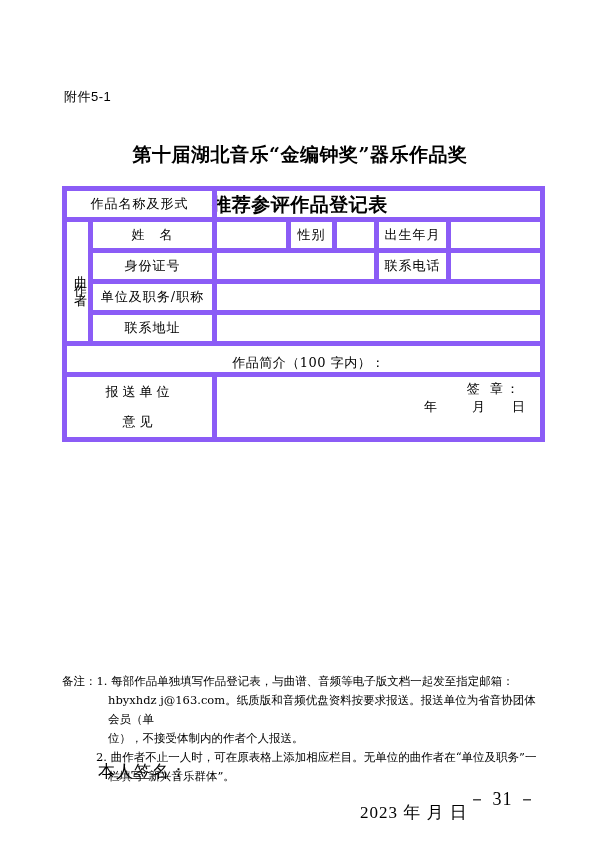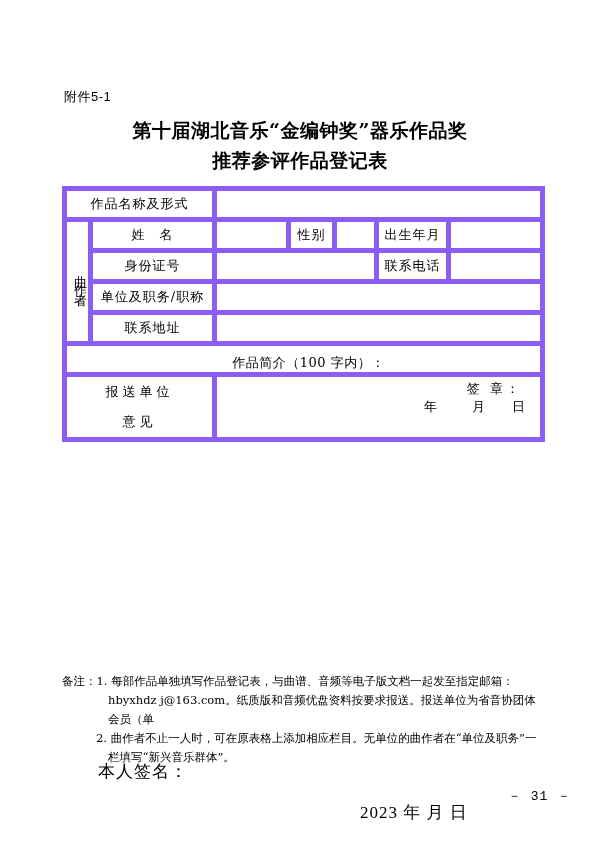--- a/index.html
+++ b/index.html
@@ -36,23 +36,24 @@
     top: 115px;
     width: 480px;
     text-align: center;
   }
   .title-line {
     font-size: 19px;
     font-weight: bold;
     letter-spacing: 0.5px;
     line-height: 30px;
     font-family: "DejaVu Serif", serif;
+    margin-top: 24px;
   }
   .title-line.second {
-    margin-top: 0;
+    margin-top: 20px;
   }
 
   
   table.form {
     position: absolute;
     left: 62px;
     top: 186px;
     width: 478px;
     border-collapse: collapse;
     table-layout: fixed;
@@ -165,25 +166,25 @@
   .footer-date {
     position: absolute;
     left: 360px;
     top: 801px;
     font-size: 17px;
     letter-spacing: 1px;
     font-family: Liberation Serif, serif;
   }
   .page-num {
     position: absolute;
-    left: 508px;
+    left: 468px;
     top: 787px;
-    font-size: 13px;
-    letter-spacing: 1px;
-    font-family: Liberation Mono, monospace;
+    font-size: 18px;
+    letter-spacing: 1px;
+    font-family: Liberation Serif, serif;
   }
 </style>
 </head>
 <body>
 
 <div class="page">
 
   <div class="attach-no">附件5-1</div>
 
   <div class="title-block">
@@ -247,20 +248,21 @@
             <span>年</span><span class="gap-y"></span><span>月</span><span class="gap-m"></span><span>日</span>
           </div>
         </td>
       </tr>
     </tbody>
   </table>
 
   <div class="notes">
     <span class="note-item"><span>备注：</span><span>1. 每部作品单独填写作品登记表，与曲谱、音频等电子版文档一起发至指定邮箱：</span></span>
     <span class="note-sub">hbyxhdz j@163.com。纸质版和音频优盘资料按要求报送。报送单位为省音协团体会员（单</span>
+    <span class="note-sub">位），不接受体制内的作者个人报送。</span>
     <span class="note-item2">2. 曲作者不止一人时，可在原表格上添加相应栏目。无单位的曲作者在“单位及职务”一</span>
     <span class="note-sub">栏填写“新兴音乐群体”。</span>
   </div>
 
   <div class="footer-sign">本人签名：</div>
   <div class="footer-date">2023 年    月    日</div>
   <div class="page-num">－ 31 －</div>
 
 </div>
 

